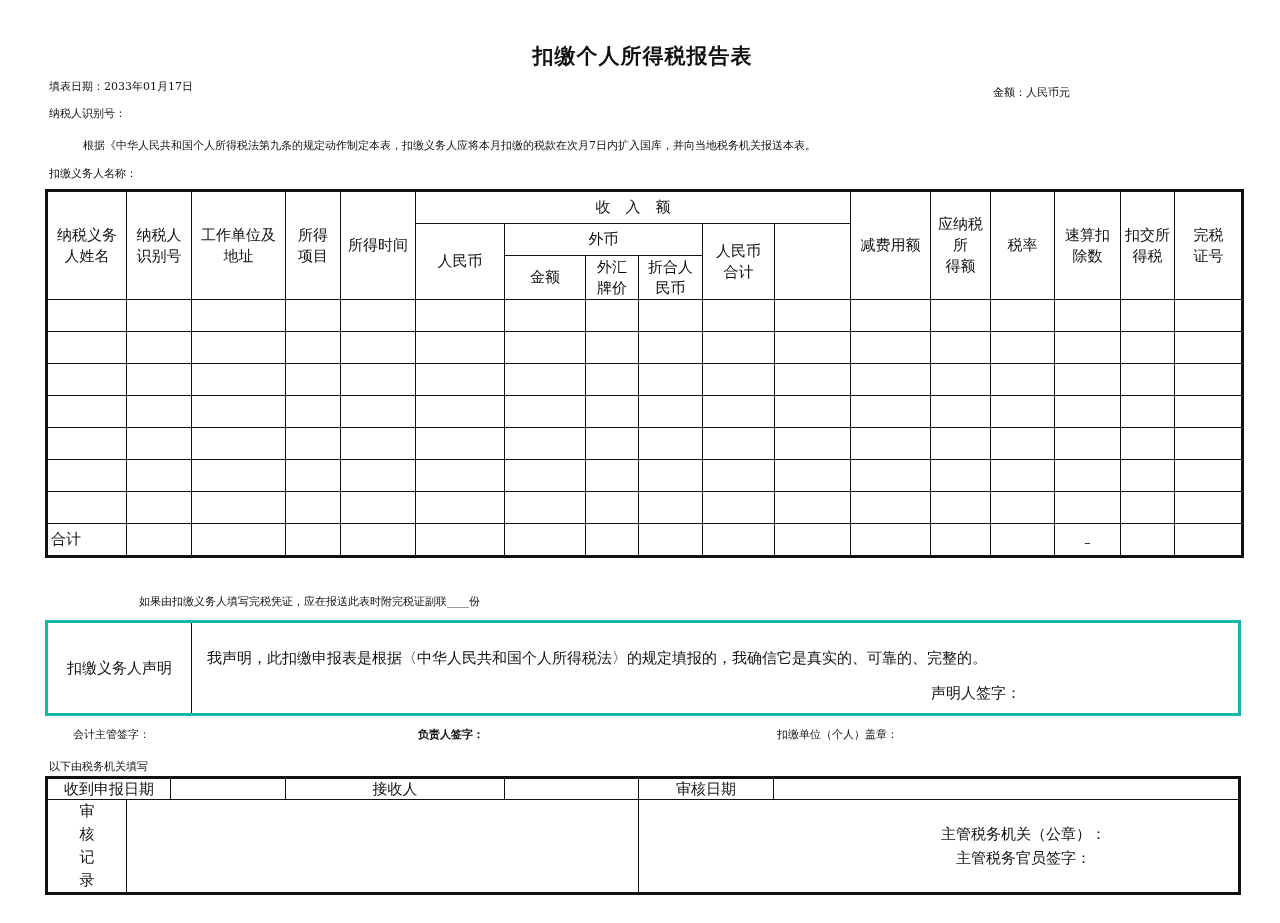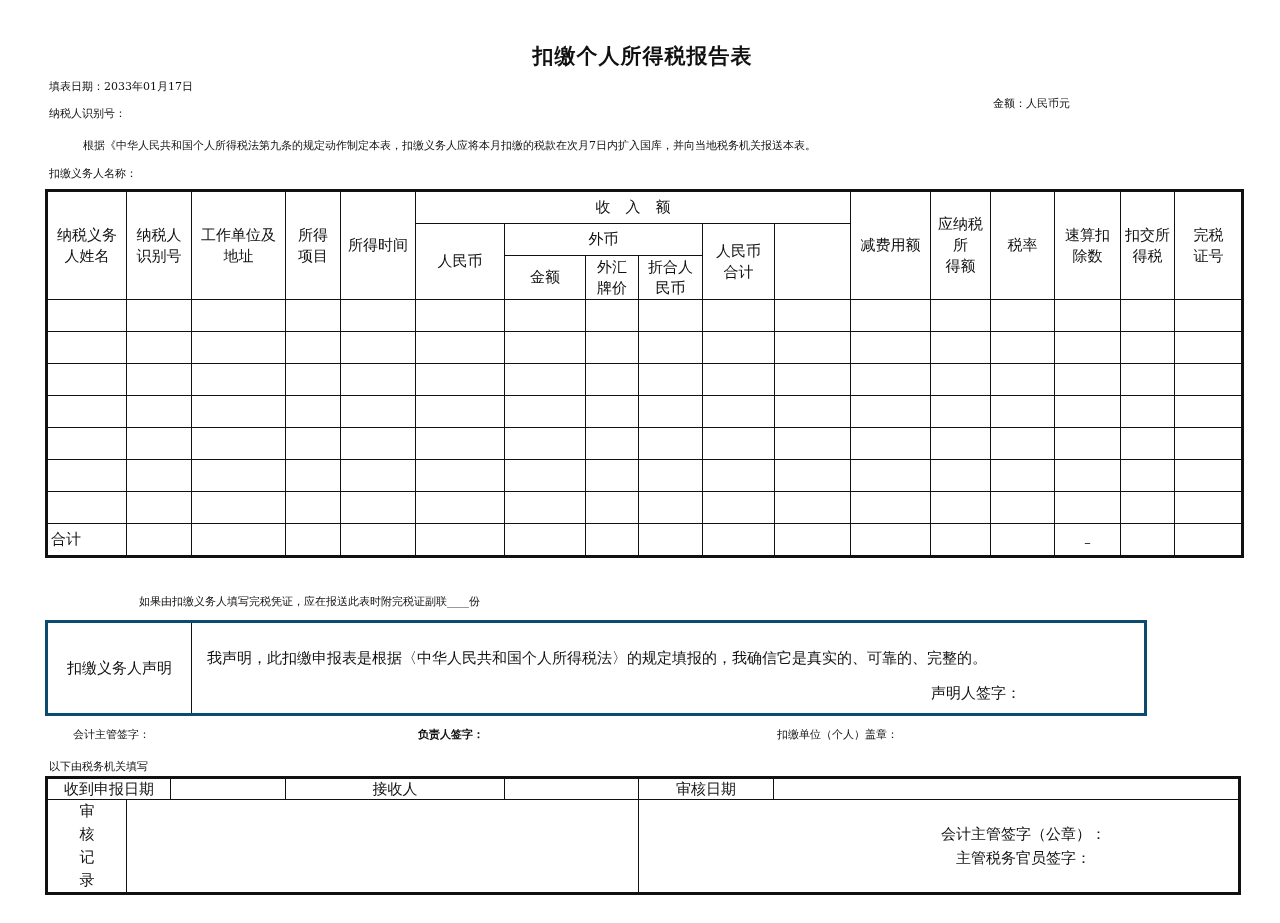--- a/index.html
+++ b/index.html
@@ -14,41 +14,41 @@
   td { border:1.5px solid #111; padding:0; text-align:center; vertical-align:middle; font-size:15px; line-height:21px; overflow:hidden; }
 
   #main-table { left:45px; top:189px; width:1196px; border:3px solid #111; }
   #main-table .hrow1 td { height:31px; }
   #main-table .hrow2 td { height:31px; }
   #main-table .hrow3 td { height:43px; }
   #main-table .drow td { height:31px; }
   #main-table .sum-label { text-align:left; padding-left:3px; }
   .dash { font-size:13px; position:relative; top:3px; }
 
-  #decl-table { left:45px; top:620px; width:1102px; border:3px solid #0c4a6e; }
+  #decl-table { left:45px; top:620px; width:1196px; border:3px solid #14b8a6; }
   #decl-table td { height:90px; }
   .decl-body { text-align:right; vertical-align:top; position:relative; }
   .decl-line1 { position:absolute; left:15px; top:25px; }
   .decl-sign  { position:absolute; left:725px; top:60px;margin-left:14px; }
 
   #tax-table { left:45px; top:776px; width:1196px; border:3px solid #111; }
   #tax-table .trow1 td { height:20px; line-height:20px; }
   #tax-table .trow2 td { height:92px; }
   .audit-label { line-height:23px; }
   .officer { text-align:center; line-height:24px; padding-left:170px; }
 </style>
 </head>
 <body>
 
 <div class="abs title">扣缴个人所得税报告表</div>
 
 <div class="abs txt" style="left:49px; top:77px;">
   <span>填表日期：</span><span>2033年01月17日</span>
 </div>
-<div class="abs txt" style="left:993px; top:94px;">金额：人民币元</div>
+<div class="abs txt" style="left:993px; top:83px;">金额：人民币元</div>
 <div class="abs txt" style="left:49px; top:104px;">纳税人识别号：</div>
 <div class="abs txt" style="left:83px; top:136px;">根据《中华人民共和国个人所得税法第九条的规定动作制定本表，扣缴义务人应将本月扣缴的税款在次月7日内扩入国库，并向当地税务机关报送本表。</div>
 <div class="abs txt" style="left:49px; top:164px;">扣缴义务人名称：</div>
 
 <table id="main-table">
   <colgroup>
     <col style="width:80px">
       <col style="width:65px">
       <col style="width:94px">
       <col style="width:55px">
@@ -296,18 +296,18 @@
   </tr>
   <tr class="trow2">
     <td class="audit-label">
       <span>审</span><br>
       <span>核</span><br>
       <span>记</span><br>
       <span>录</span>
     </td>
     <td colspan="4"></td>
     <td colspan="2" class="officer">
-      <span>会计主管签字（公章）：</span><br>
+      <span>主管税务机关（公章）：</span><br>
       <span>主管税务官员签字：</span>
     </td>
   </tr>
 </tbody>
   </table>
 
 </body></html>

